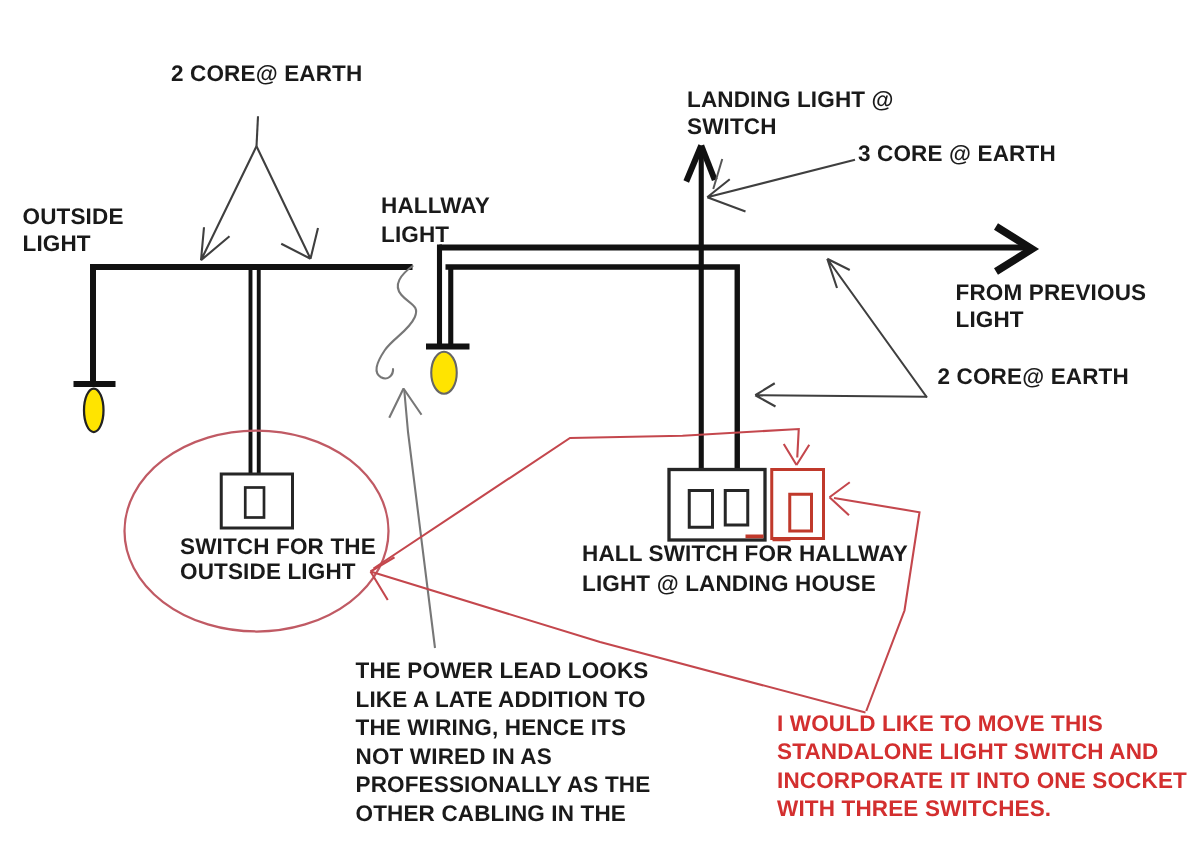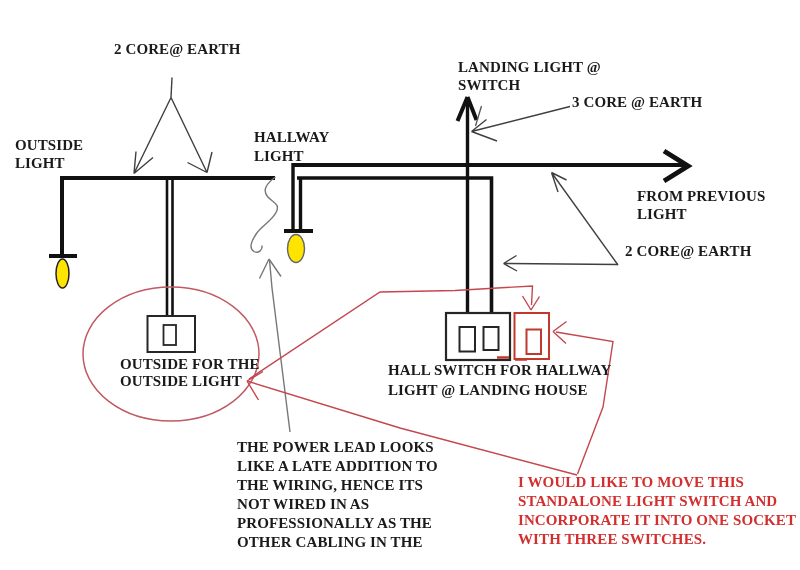--- a/index.html
+++ b/index.html
@@ -3,21 +3,21 @@
 <meta charset="utf-8">
 <style>
   html,body{margin:0;padding:0;background:#ffffff;}
   #stage{
     position:relative;width:800px;height:570px;background:#ffffff;
     font-family:"Liberation Sans","DejaVu Sans",sans-serif;overflow:hidden;
   }
   #wires{position:absolute;left:0;top:0;}
   .lbl{
     position:absolute;font-weight:bold;font-size:15px;color:#1a1a1a;
-    line-height:19px;white-space:nowrap;letter-spacing:0.1px;font-family:Liberation Serif, serif;
+    line-height:19px;white-space:nowrap;letter-spacing:0.1px;
   }
   .lh17{line-height:17px}
   .lh18{line-height:18px}
   .lh20{line-height:20px}
   .red{color:var(--red_text,#d32f2f);}
   .wire{stroke:var(--wire,#111);fill:none;}
   .thinarrow{stroke:#3f3f3f;stroke-width:1.4;fill:none;}
   .grayline{stroke:var(--gray_line,#777);stroke-width:1.4;fill:none;}
   .redline{stroke:var(--red_line,#c4474d);stroke-width:1.4;fill:none;}
   .redbox{stroke:var(--red_box,#c0392b);fill:none;}
@@ -118,21 +118,21 @@
   <div class="lbl lh18" style="left:637px;top:187px">
     <div>FROM PREVIOUS</div>
     <div>LIGHT</div>
   </div>
 
   <div class="lbl" style="left:625px;top:242px">
     <div>2 CORE@ EARTH</div>
   </div>
 
   <div class="lbl lh17" style="left:120px;top:356px">
-    <div>OUTSIDE FOR THE</div>
+    <div>SWITCH FOR THE</div>
     <div>OUTSIDE LIGHT</div>
   </div>
 
   <div class="lbl lh20" style="left:388px;top:360px">
     <div>HALL SWITCH FOR HALLWAY</div>
     <div>LIGHT @ LANDING HOUSE</div>
   </div>
 
   <div class="lbl" style="left:237px;top:438px">
     <div>THE POWER LEAD LOOKS</div>

